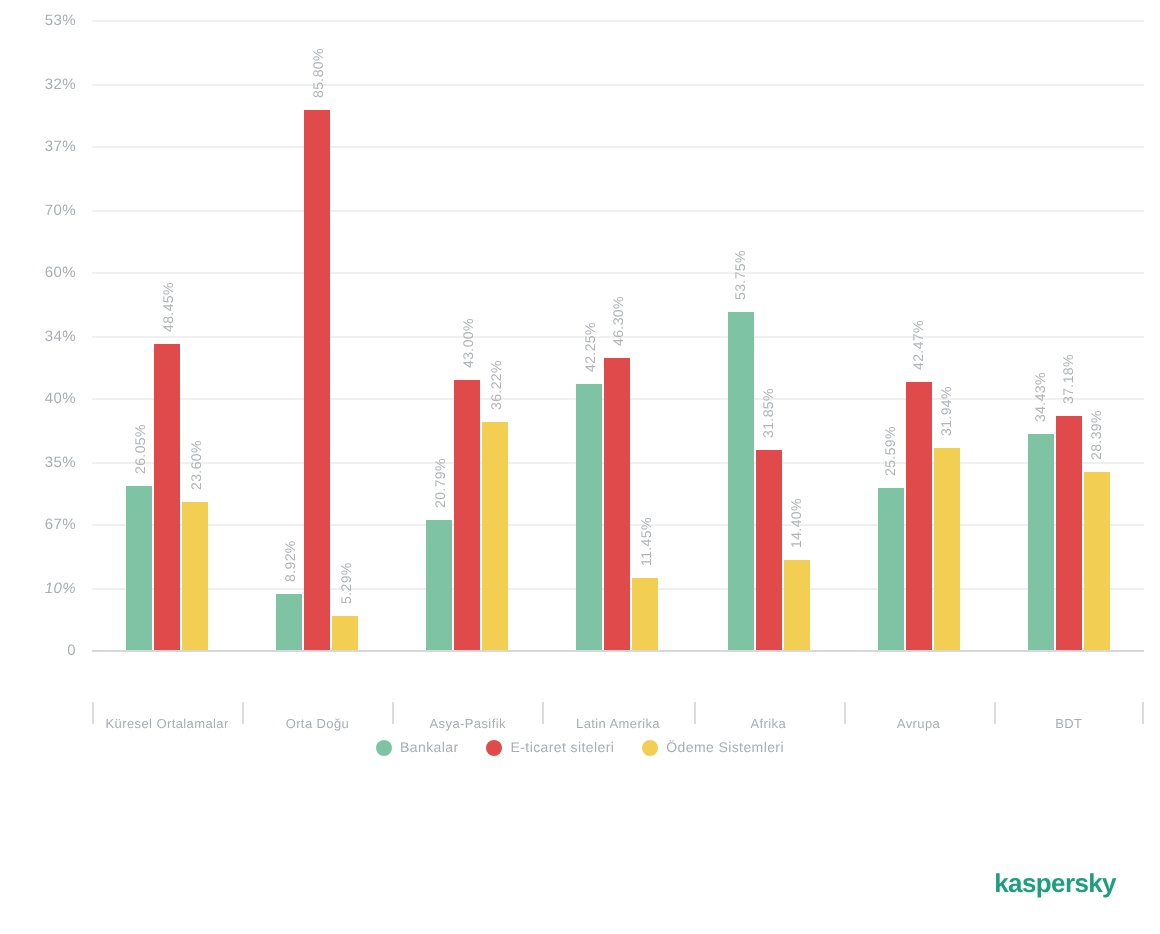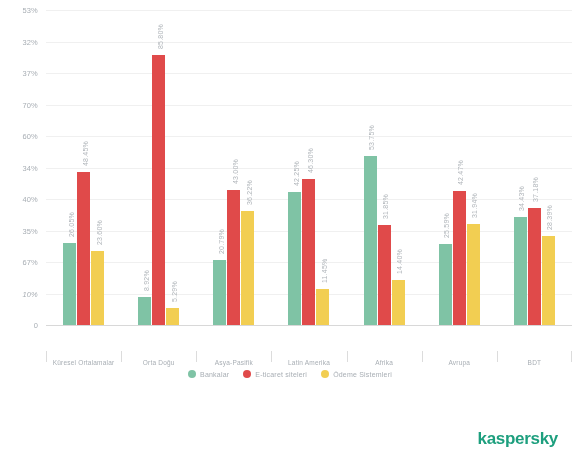--- a/index.html
+++ b/index.html
@@ -186,21 +186,21 @@
     color: #a8aeb4;
     letter-spacing: 0.2px;
     white-space: nowrap;
   }
 
   
   .brand {
     position: absolute;
     right: 22px;
     bottom: 18px;
-    font-size: 17px;
+    font-size: 13px;
     font-weight: bold;
     color: #1d9f7e;
     letter-spacing: -0.3px;
   }
 </style>
 </head>
 <body>
 
 <div id="chart-root">
 

